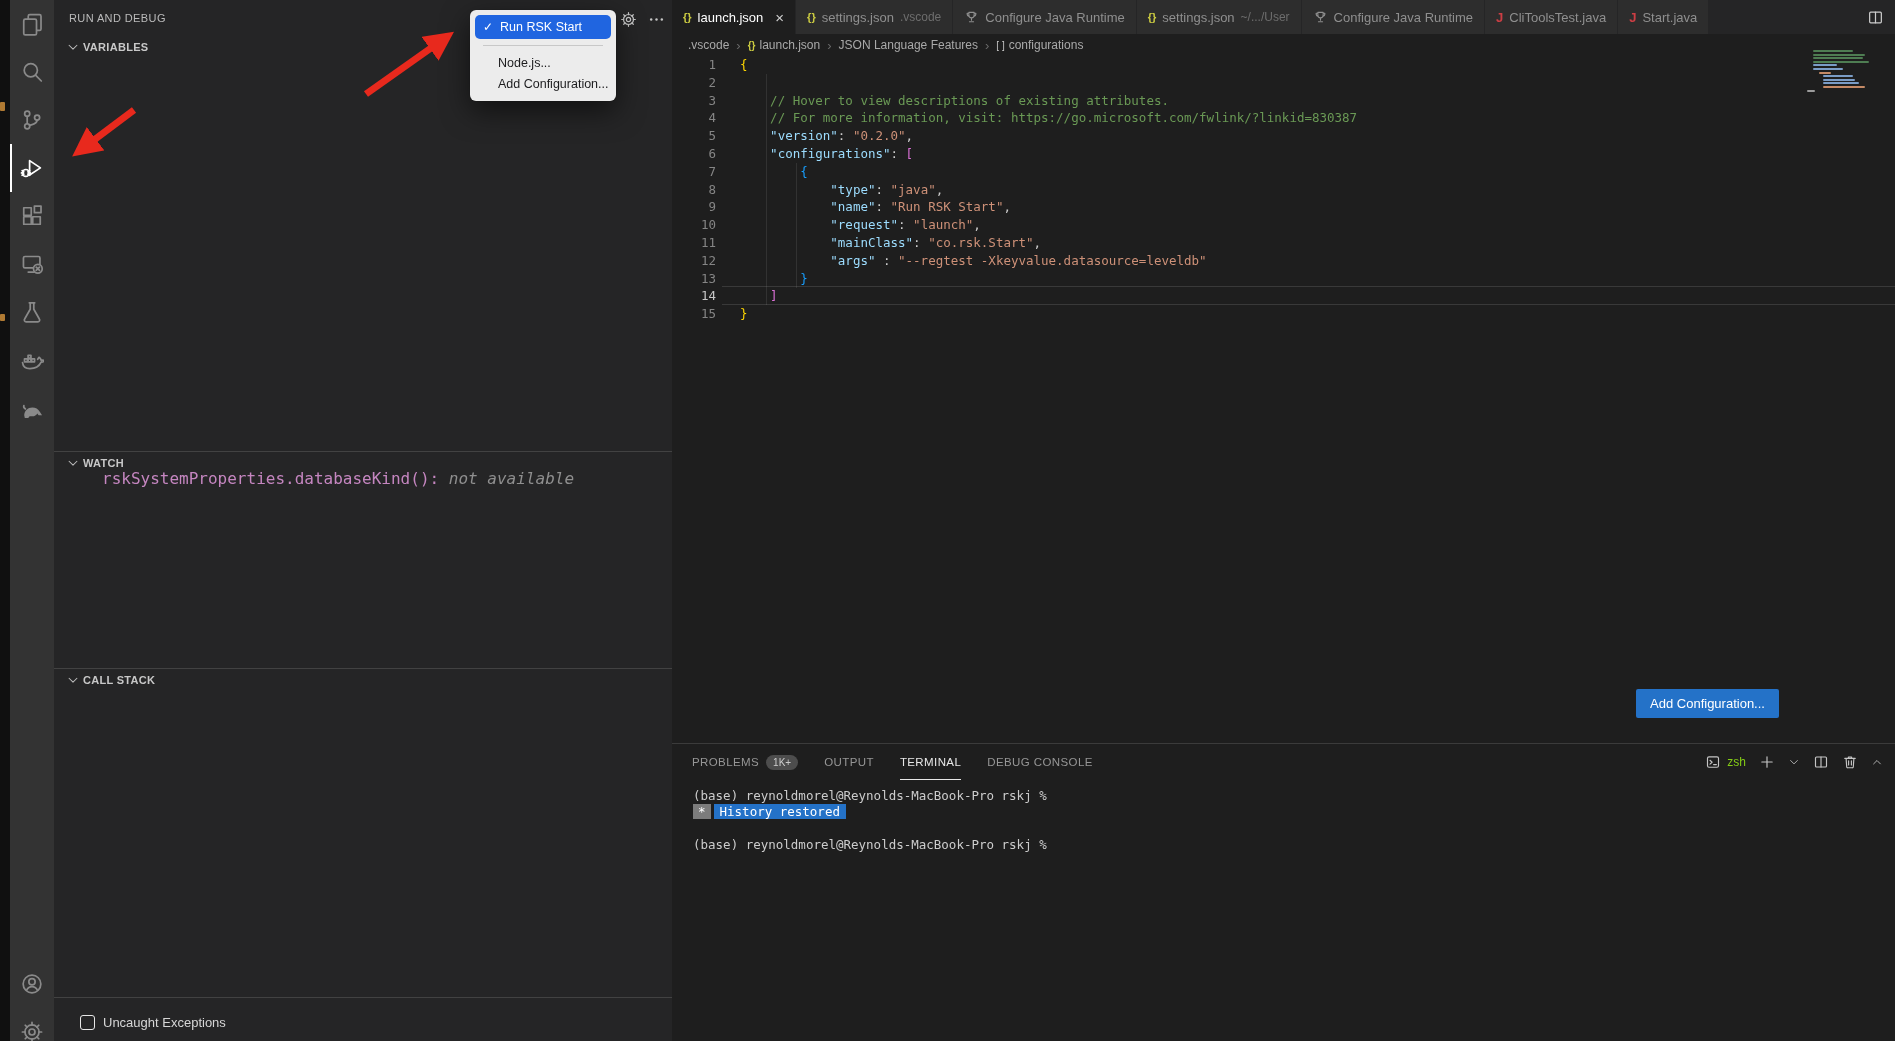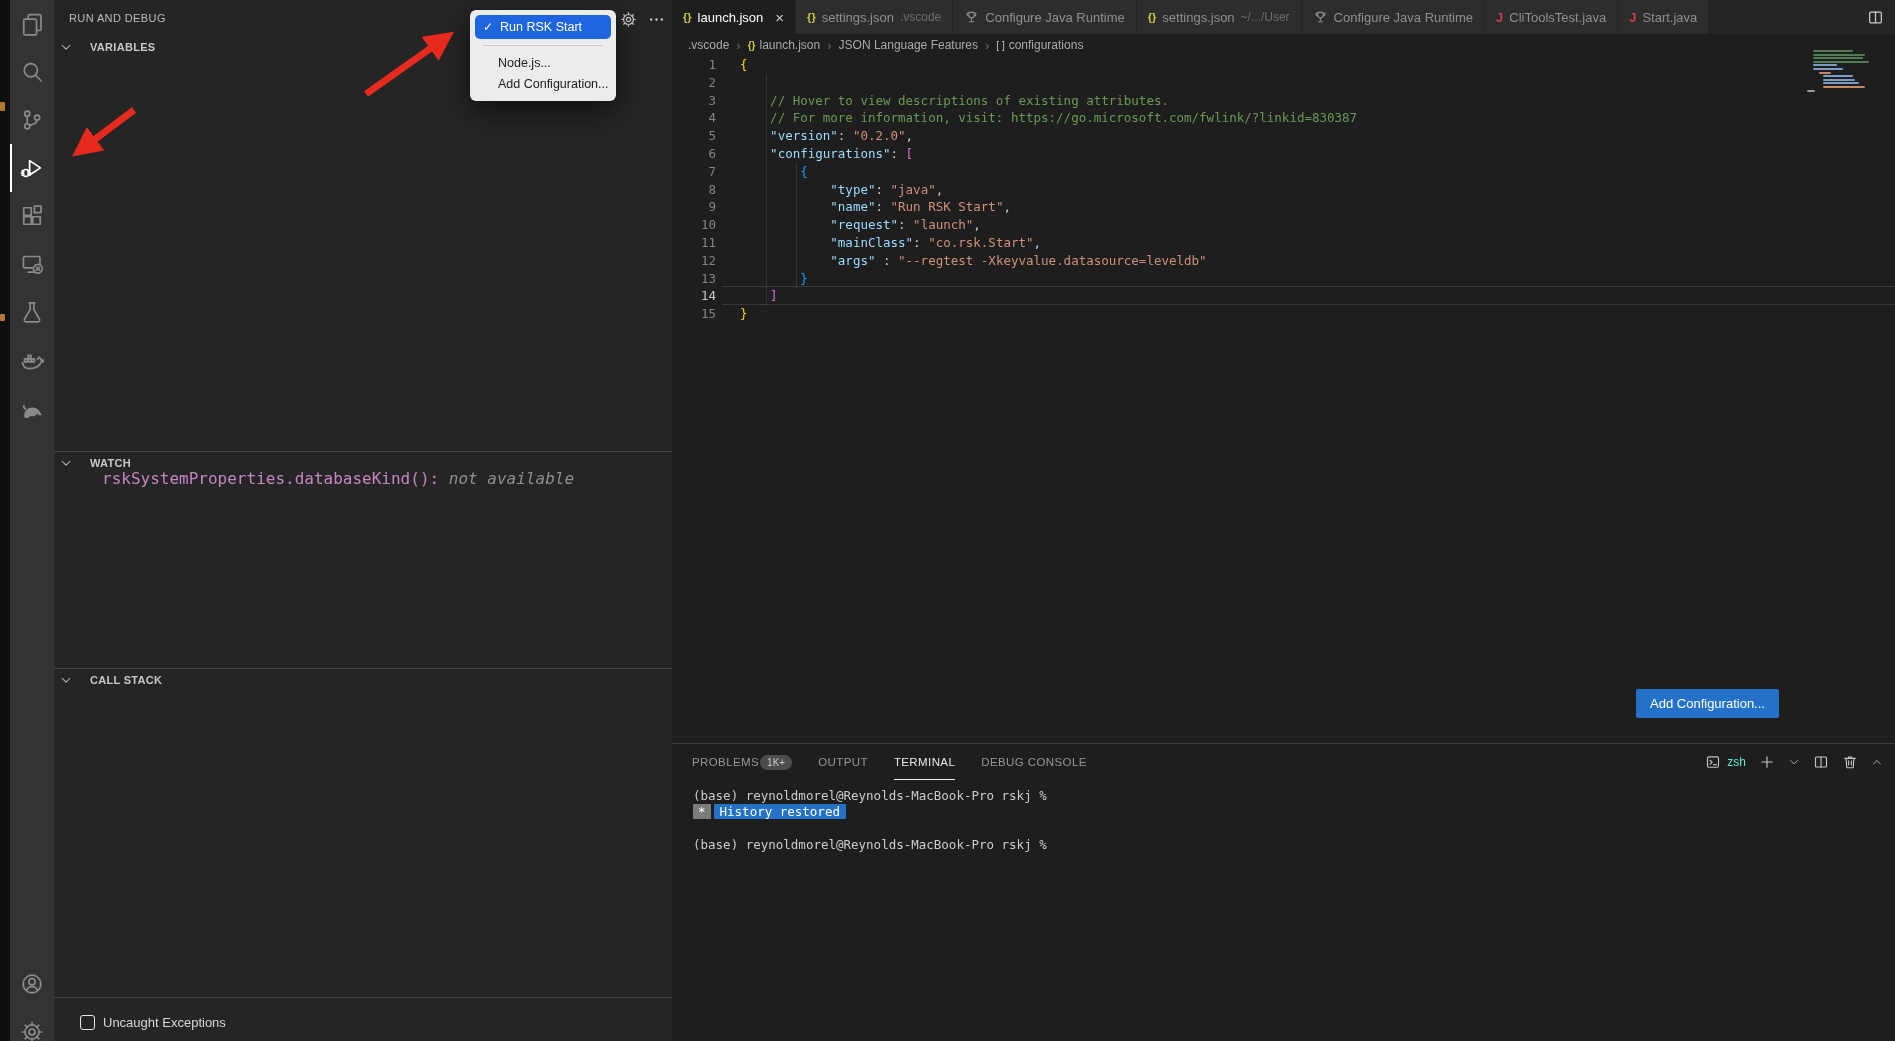--- a/index.html
+++ b/index.html
@@ -19,21 +19,21 @@
   #activity-bar{left:10px;top:0;width:44px;height:1041px;background:#333333}
   .ab-item{width:44px;height:48px;display:flex;align-items:center;justify-content:center;color:#8a8a8a;box-sizing:border-box}
   .ab-item .icon{width:24px;height:24px}
   .ab-item.active{color:#ffffff;border-left:2px solid #ffffff;padding-right:2px}
   #ab-bottom{left:0;top:960px;width:44px}
 
   
   #sidebar{left:54px;top:0;width:618px;height:1041px;background:#252526}
   #sidebar-title{left:15px;top:12px;font-size:11px;color:#bbbbbb;letter-spacing:.4px}
   .sb-head-icon{color:#c5c5c5}
-  .section-header{height:22px;display:flex;align-items:center;gap:17px;padding-left:5px;font-size:11px;font-weight:bold;color:#c8c8c8;letter-spacing:.3px;left:0;right:0}
+  .section-header{height:22px;display:flex;align-items:center;gap:3px;padding-left:12px;font-size:11px;font-weight:bold;color:#c8c8c8;letter-spacing:.3px;left:0;right:0}
   .section-header .icon{width:14px;height:14px;color:#bdbdbd}
   .sb-divider{left:0;right:0;height:1px;background:rgba(128,128,128,.32)}
   #watch-item{left:48px;top:469px;font-family:"DejaVu Sans Mono",monospace;font-size:16px;white-space:pre}
   #watch-expr{color:var(--watch-purple)}
   #watch-val{color:#8f8f8f;font-style:italic}
   #bp-row{left:26px;top:1015px;display:flex;align-items:center;gap:8px;font-size:13px;color:#d6d6d6}
   #bp-checkbox{width:15px;height:15px;border:1.7px solid #e6e6e6;border-radius:3px;background:transparent;box-sizing:border-box}
 
   
   #editor{left:672px;top:0;width:1223px;height:743px;background:#1e1e1e}
@@ -74,28 +74,28 @@
 
   #minimap{left:1131px;top:50px;width:66px}
   .mm-bar{height:2px;margin-bottom:1.6px;border-radius:1px}
 
   #add-config-btn{left:964px;top:689px;width:143px;height:29px;background:var(--accent-blue);color:#fff;
     font-size:13px;display:flex;align-items:center;justify-content:center;border-radius:2px}
 
   
   #panel{left:672px;top:743px;width:1223px;height:298px;background:#1e1e1e;border-top:1px solid rgba(128,128,128,.30);box-sizing:border-box}
   #panel-tabs{left:20px;top:0;height:36px;display:flex;align-items:center;gap:26px}
-  .ptab{font-size:11.5px;letter-spacing:.4px;color:#969696;height:36px;display:flex;align-items:center;gap:1px;box-sizing:border-box}
+  .ptab{font-size:11.5px;letter-spacing:.4px;color:#969696;height:36px;display:flex;align-items:center;gap:7px;box-sizing:border-box}
   .ptab.active{color:#e7e7e7;box-shadow:inset 0 -1px 0 #e7e7e7}
   .pbadge{background:#4d4d4d;color:#cccccc;font-size:10px;padding:2px 7px;border-radius:9px;letter-spacing:0}
   #panel-toolbar{right:12px;top:0;height:36px;display:flex;align-items:center;gap:13px;color:#c5c5c5}
   #panel-toolbar .icon{width:16px;height:16px}
   #panel-toolbar .icon.small{width:12px;height:12px}
   #shell-group{display:flex;align-items:center;gap:6px}
-  #shell-label{font-size:12px;color:#5eead4}
+  #shell-label{font-size:12px;color:#84cc16}
 
   #terminal{left:21px;top:44px;font-family:"DejaVu Sans Mono",monospace;font-size:12.5px;color:#cccccc}
   .tline{height:16.2px;line-height:16.2px;white-space:pre}
   .star{background:#7c7c7c;color:#ffffff;padding:0 5px;margin-right:3px}
   .thl{background:var(--terminal-highlight-blue);color:#ffffff;padding:0 6px}
 
   
   #config-menu{left:470px;top:10px;width:146px;background:#ececec;border-radius:6px;padding:5px 0 7px;
     box-shadow:0 10px 28px rgba(0,0,0,.55),0 0 1px rgba(0,0,0,.4);z-index:50}
   .menu-item-selected{margin:0 5px;height:24px;background:var(--menu-selection-blue);border-radius:5px;color:#ffffff;

